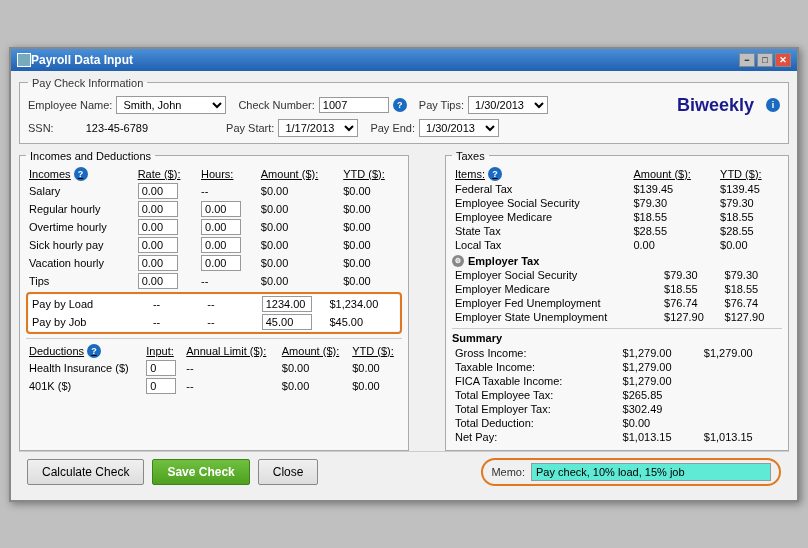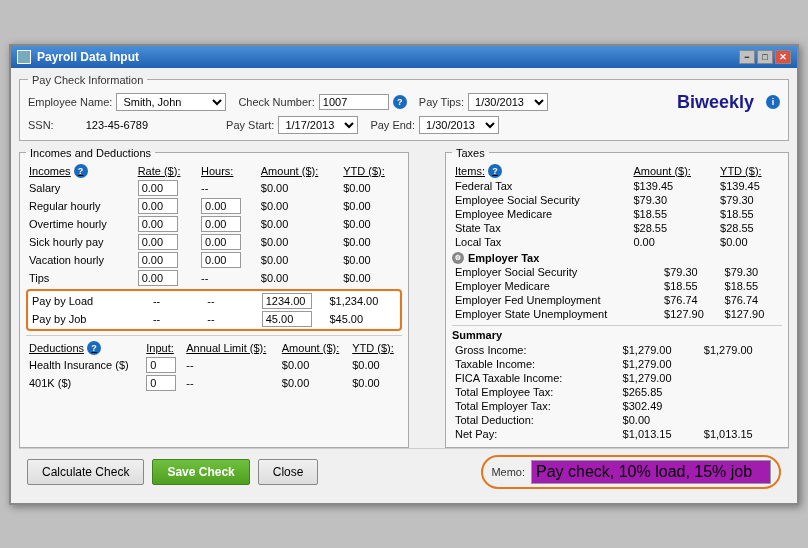--- a/index.html
+++ b/index.html
@@ -24,21 +24,20 @@
       color: white;
       padding: 4px 6px;
       display: flex;
       align-items: center;
       justify-content: space-between;
       font-size: 12px;
       font-weight: bold;
     }
     .title-bar-left {
       display: flex;
-      gap: 6px;
     }
     .title-icon {
       width: 14px;
       height: 14px;
       background: #7ab;
       border: 1px solid #fff;
     }
     .title-controls {
       display: flex;
       gap: 2px;
@@ -219,23 +218,23 @@
       display: flex;
       align-items: center;
       gap: 6px;
       margin-left: auto;
       border: 2px solid #e07820;
       border-radius: 20px;
       padding: 3px 8px;
     }
     .memo-input {
       border: 1px solid #999;
-      background: #a21caf;
+      background: #5eead4;
       padding: 2px 4px;
-      font-size: 16px;
+      font-size: 11px;
       width: 240px;
     }
     .ssn-row {
       display: flex;
       align-items: center;
       gap: 12px;
       margin-top: 3px;
     }
   </style>
 </head>

